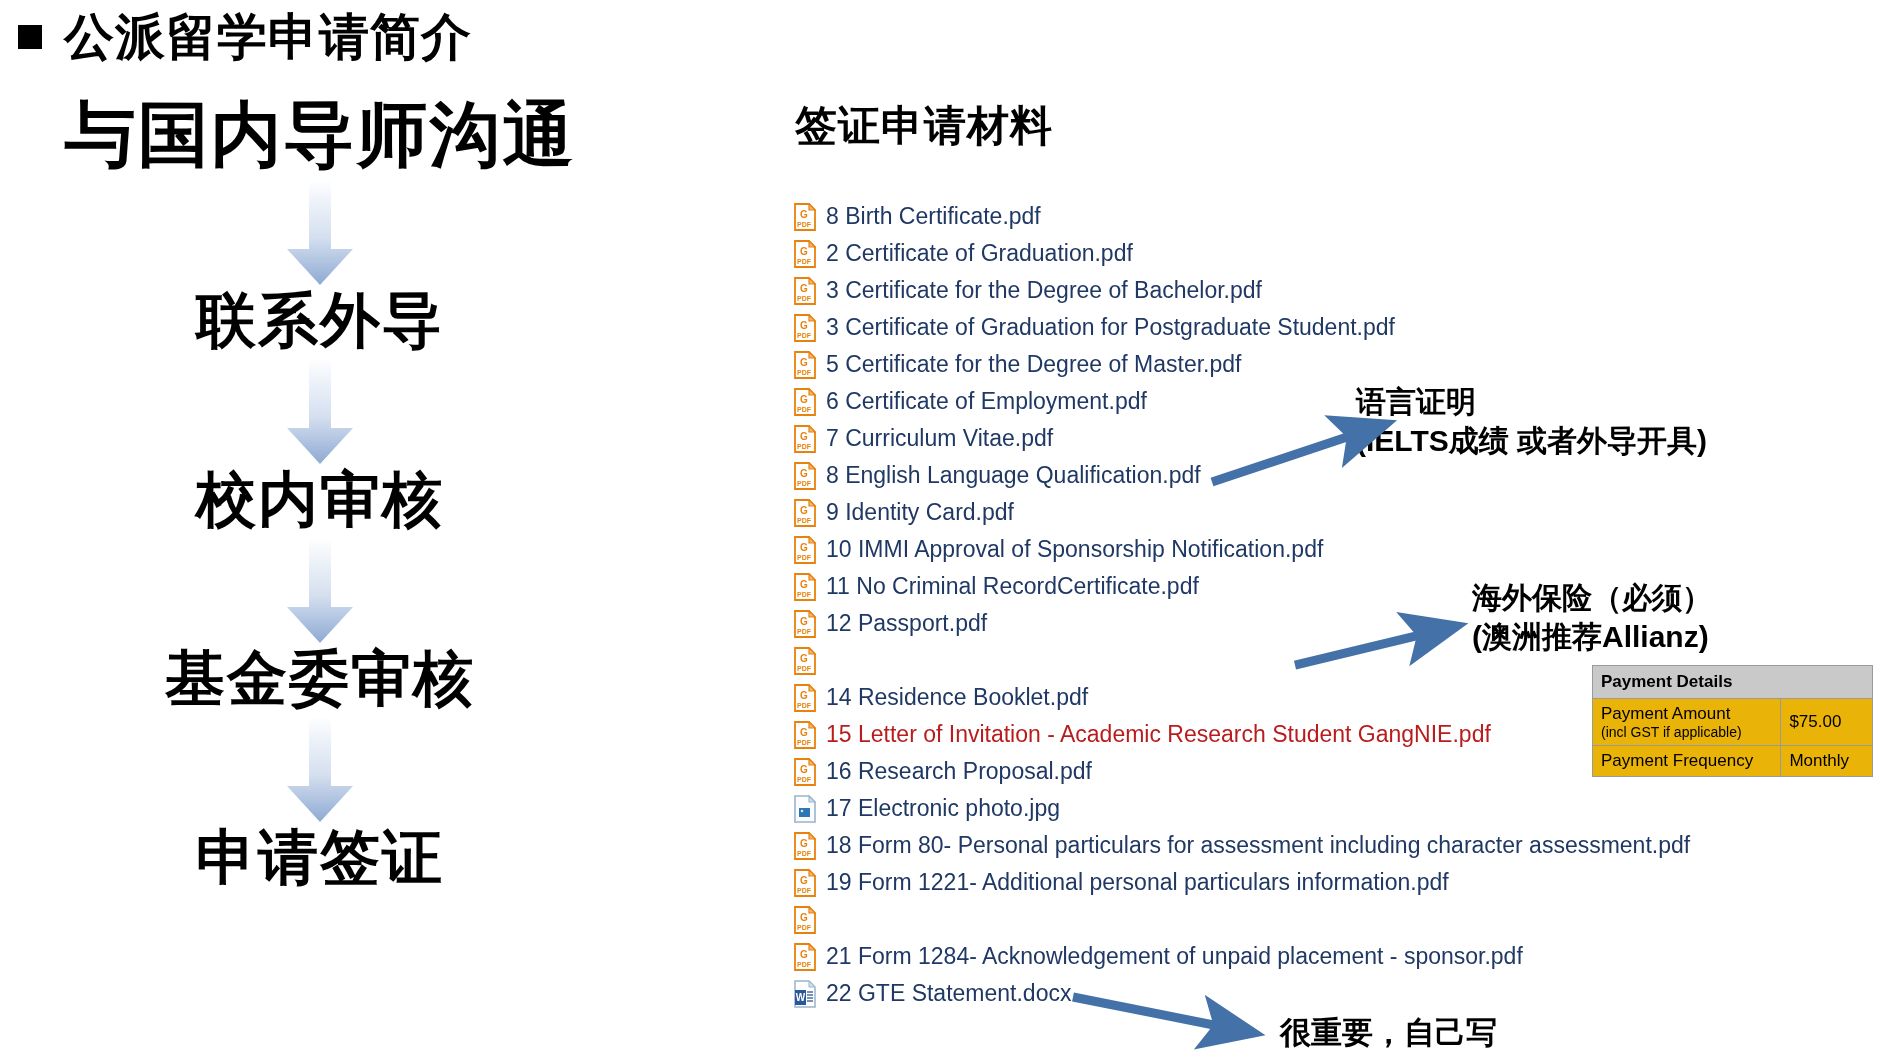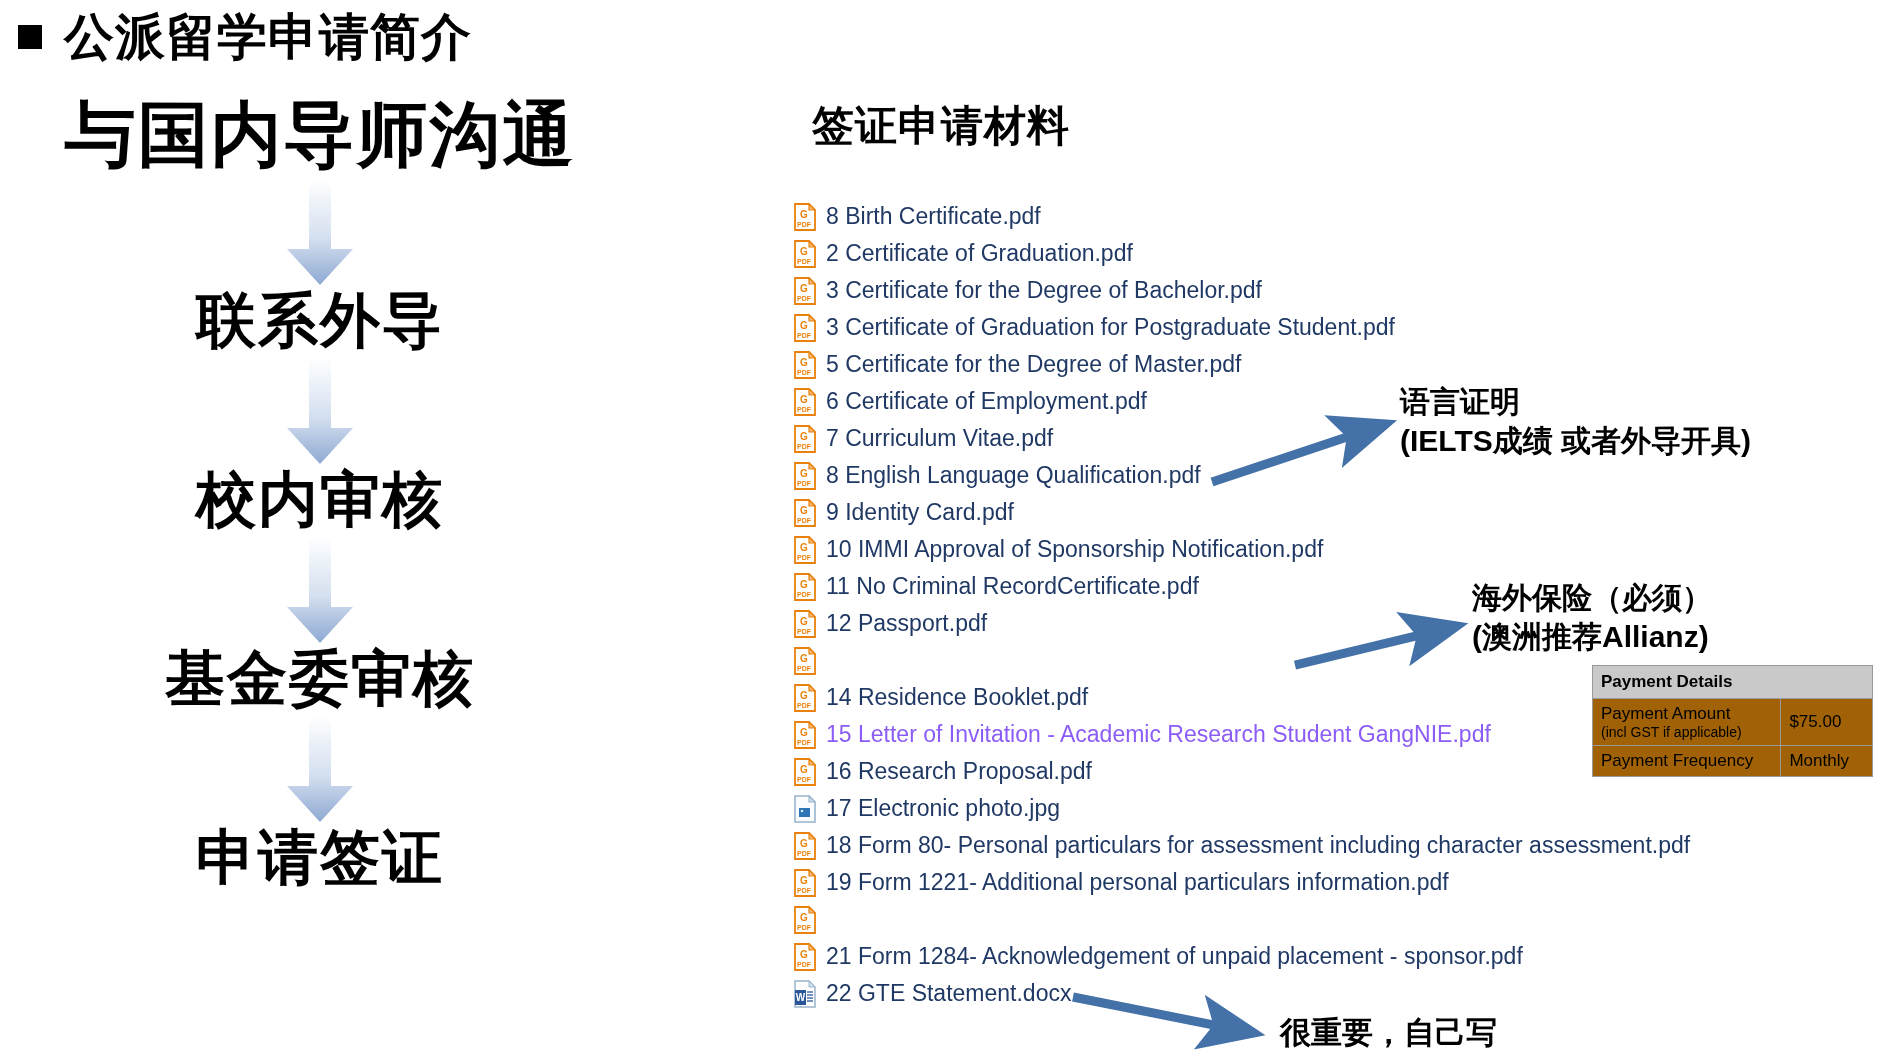--- a/index.html
+++ b/index.html
@@ -62,21 +62,21 @@
   .flow-arrow {
     width: 74px;
     height: 104px;
     display: block;
   }
   .flow-arrow.gap-a { margin: 8px 0 4px 0; }
 
   
   .docs-title {
     position: absolute;
-    left: 812px;
+    left: 795px;
     top: 98px;
     font-size: 42px;
     font-weight: bold;
     letter-spacing: 1px;
     white-space: nowrap;
     text-align: center;
   }
   .file-list {
     position: absolute;
     left: 793px;
@@ -105,21 +105,21 @@
 
   
   .annotation {
     position: absolute;
     font-size: 30px;
     font-weight: bold;
     line-height: 1.3;
     color: #000000;
     white-space: nowrap;
   }
-  .ann-lang { left: 1400px; top: 382px; }
+  .ann-lang { left: 1356px; top: 382px; }
   .ann-insurance { left: 1472px; top: 578px; }
   .ann-important { left: 1280px; top: 1013px; font-size: 31px; }
 
   .ann-line { white-space: nowrap; }
 
   
   .arrow-layer {
     position: absolute;
     left: 0; top: 0;
     width: 1883px;
@@ -129,21 +129,21 @@
 
   
   .payment-table {
     position: absolute;
     left: 1592px;
     top: 665px;
     width: 281px;
     border-collapse: collapse;
     font-size: 17px;
     font-family: "Liberation Sans", "DejaVu Sans", sans-serif;
-    background: #a16207;
+    background: #eab308;
   }
   .payment-table th,
   .payment-table td {
     border: 1px solid #9a9a9a;
     padding: 5px 8px;
     text-align: left;
     vertical-align: middle;
     color: #000000;
     font-weight: normal;
   }
@@ -350,21 +350,21 @@
         </svg></span>
       <span class="file-name" style="color: rgb(31, 56, 100);">14 Residence Booklet.pdf</span>
     </div>
     <div class="file-row">
       <span class="file-icon"><svg viewBox="0 0 24 28" width="24" height="28">
           <path d="M2 1 H16 L22 7 V27 H2 Z" fill="#ffffff" stroke="#E8820C" stroke-width="1.8"></path>
           <path d="M16 1 L22 7 H16 Z" fill="#F6B97A" stroke="#E8820C" stroke-width="1.2"></path>
           <text x="11" y="15" font-family="Liberation Sans, sans-serif" font-size="10" font-weight="bold" fill="#E8820C" text-anchor="middle">G</text>
           <text x="11" y="24" font-family="Liberation Sans, sans-serif" font-size="7" font-weight="bold" fill="#E8820C" text-anchor="middle">PDF</text>
         </svg></span>
-      <span class="file-name" style="color: #8b5cf6;">15 Letter of Invitation - Academic Research Student GangNIE.pdf</span>
+      <span class="file-name" style="color: #b91c1c;">15 Letter of Invitation - Academic Research Student GangNIE.pdf</span>
     </div>
     <div class="file-row">
       <span class="file-icon"><svg viewBox="0 0 24 28" width="24" height="28">
           <path d="M2 1 H16 L22 7 V27 H2 Z" fill="#ffffff" stroke="#E8820C" stroke-width="1.8"></path>
           <path d="M16 1 L22 7 H16 Z" fill="#F6B97A" stroke="#E8820C" stroke-width="1.2"></path>
           <text x="11" y="15" font-family="Liberation Sans, sans-serif" font-size="10" font-weight="bold" fill="#E8820C" text-anchor="middle">G</text>
           <text x="11" y="24" font-family="Liberation Sans, sans-serif" font-size="7" font-weight="bold" fill="#E8820C" text-anchor="middle">PDF</text>
         </svg></span>
       <span class="file-name" style="color: rgb(31, 56, 100);">16 Research Proposal.pdf</span>
     </div>

